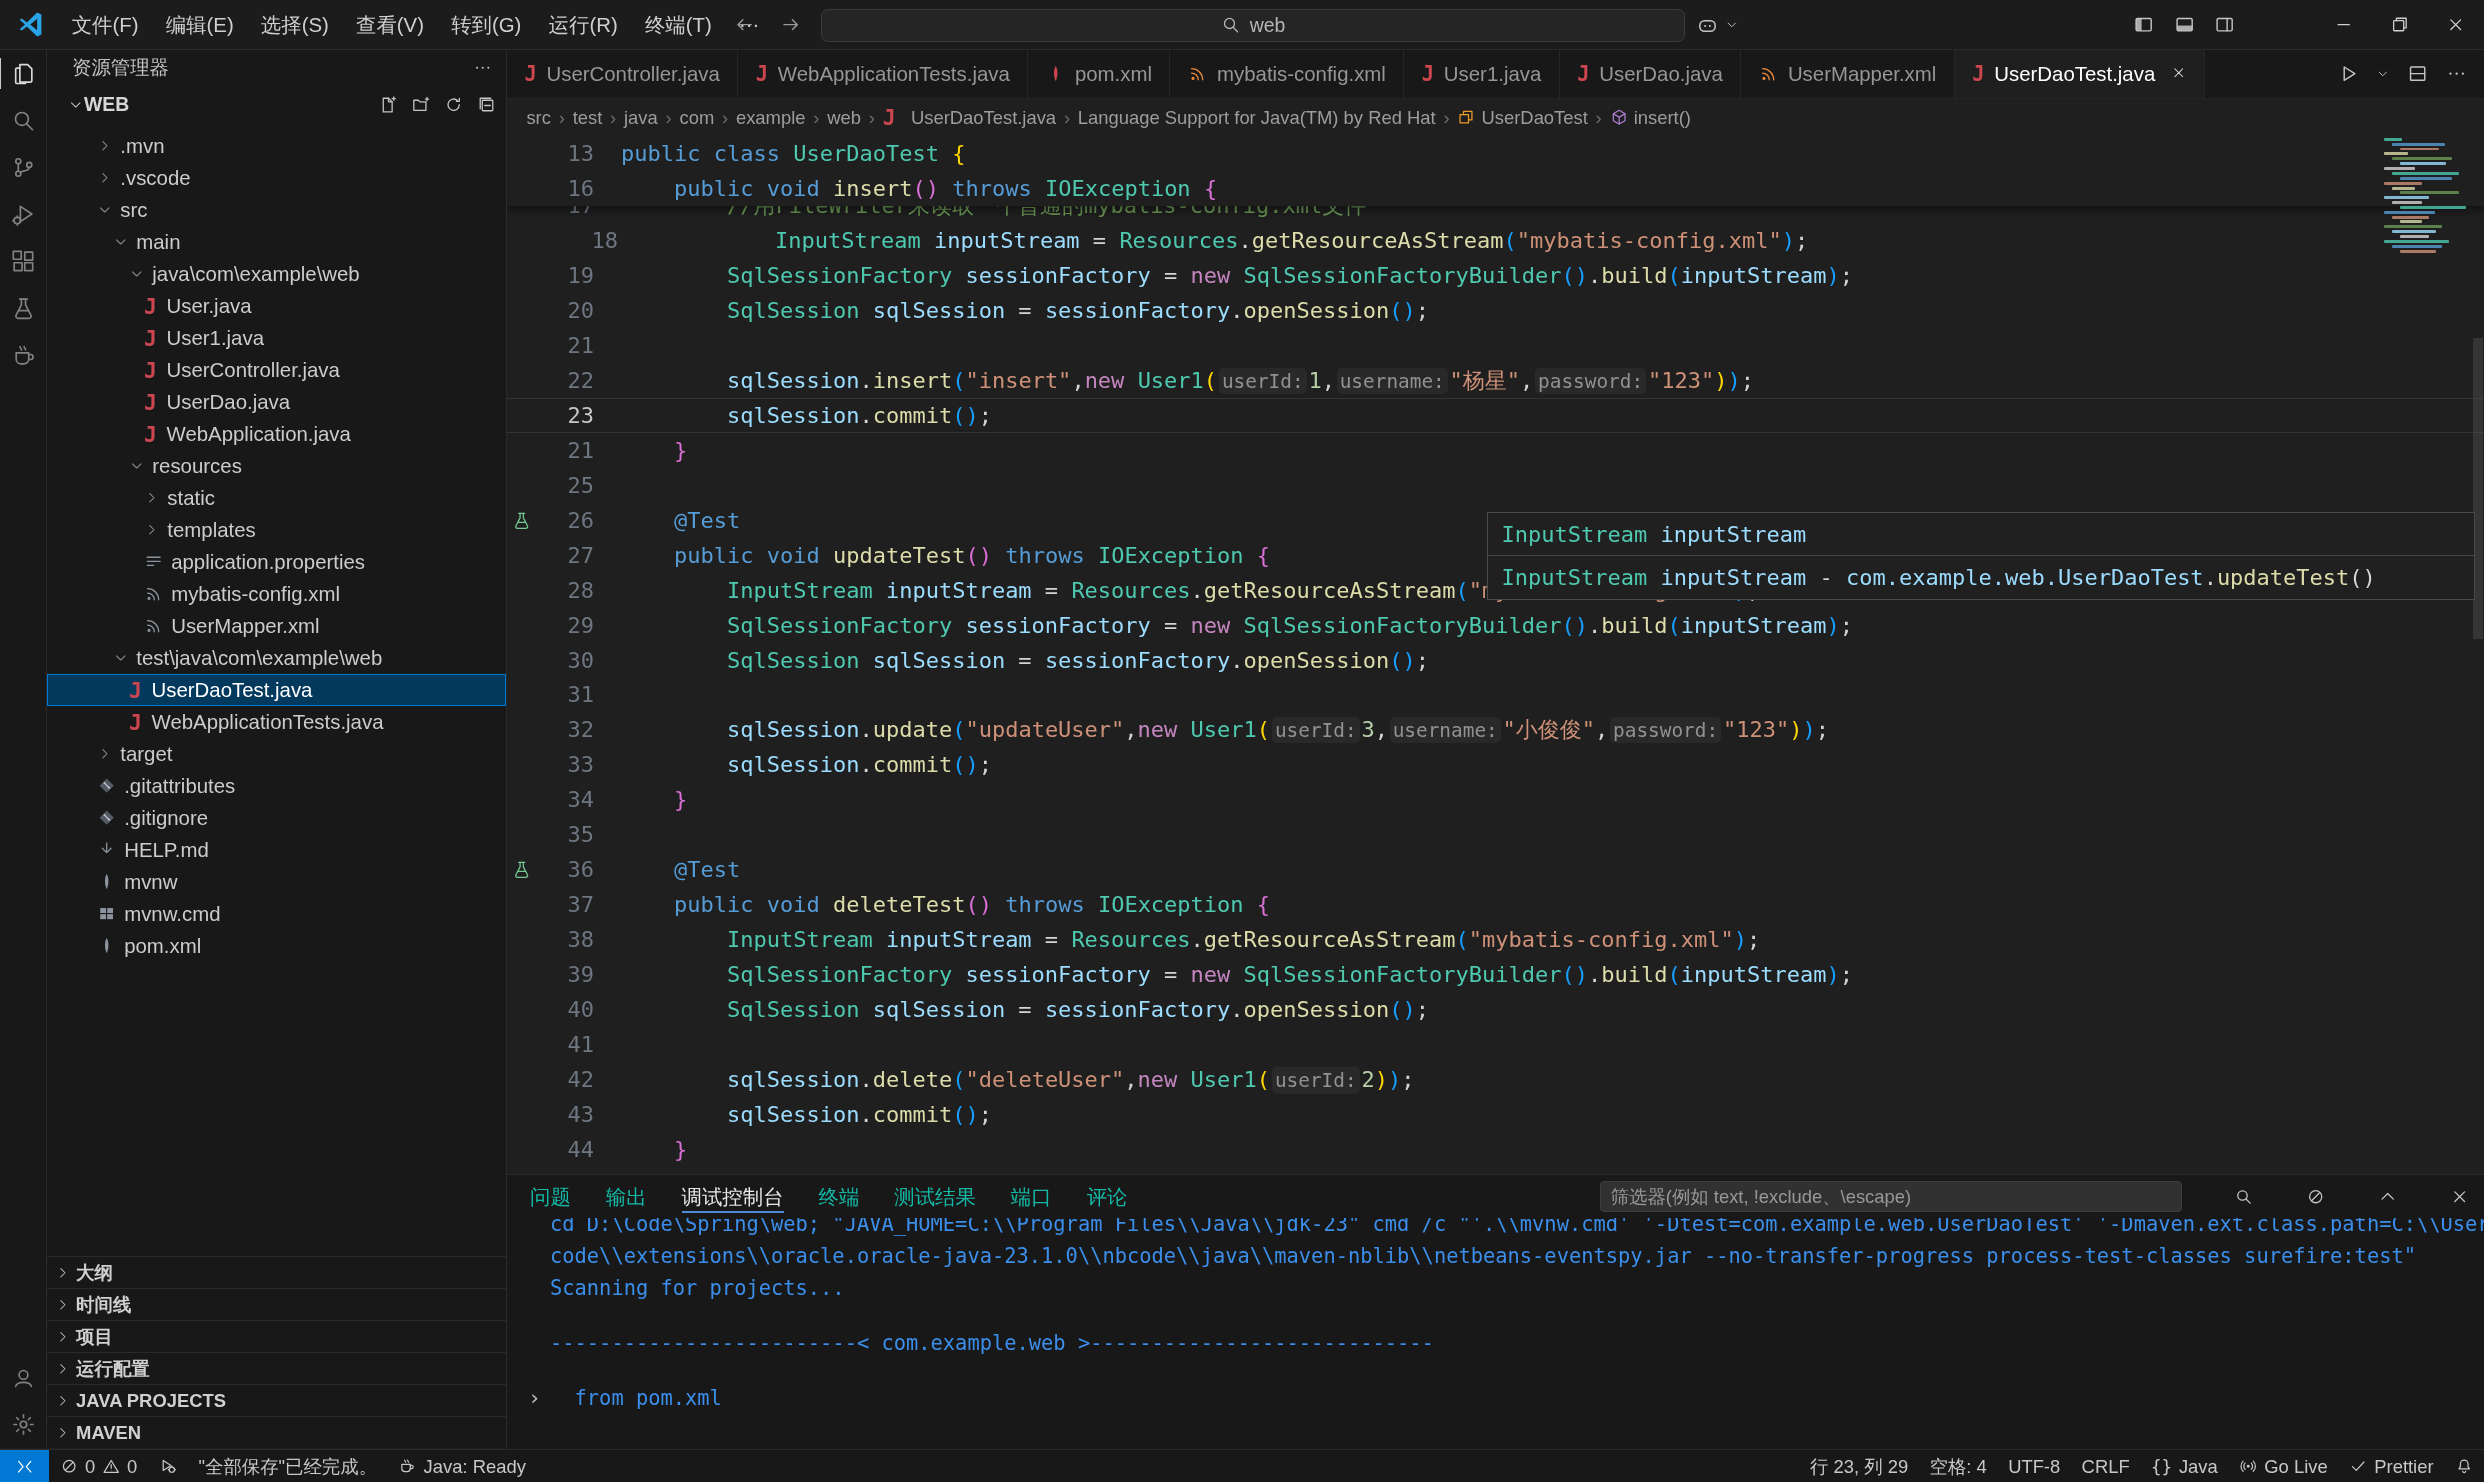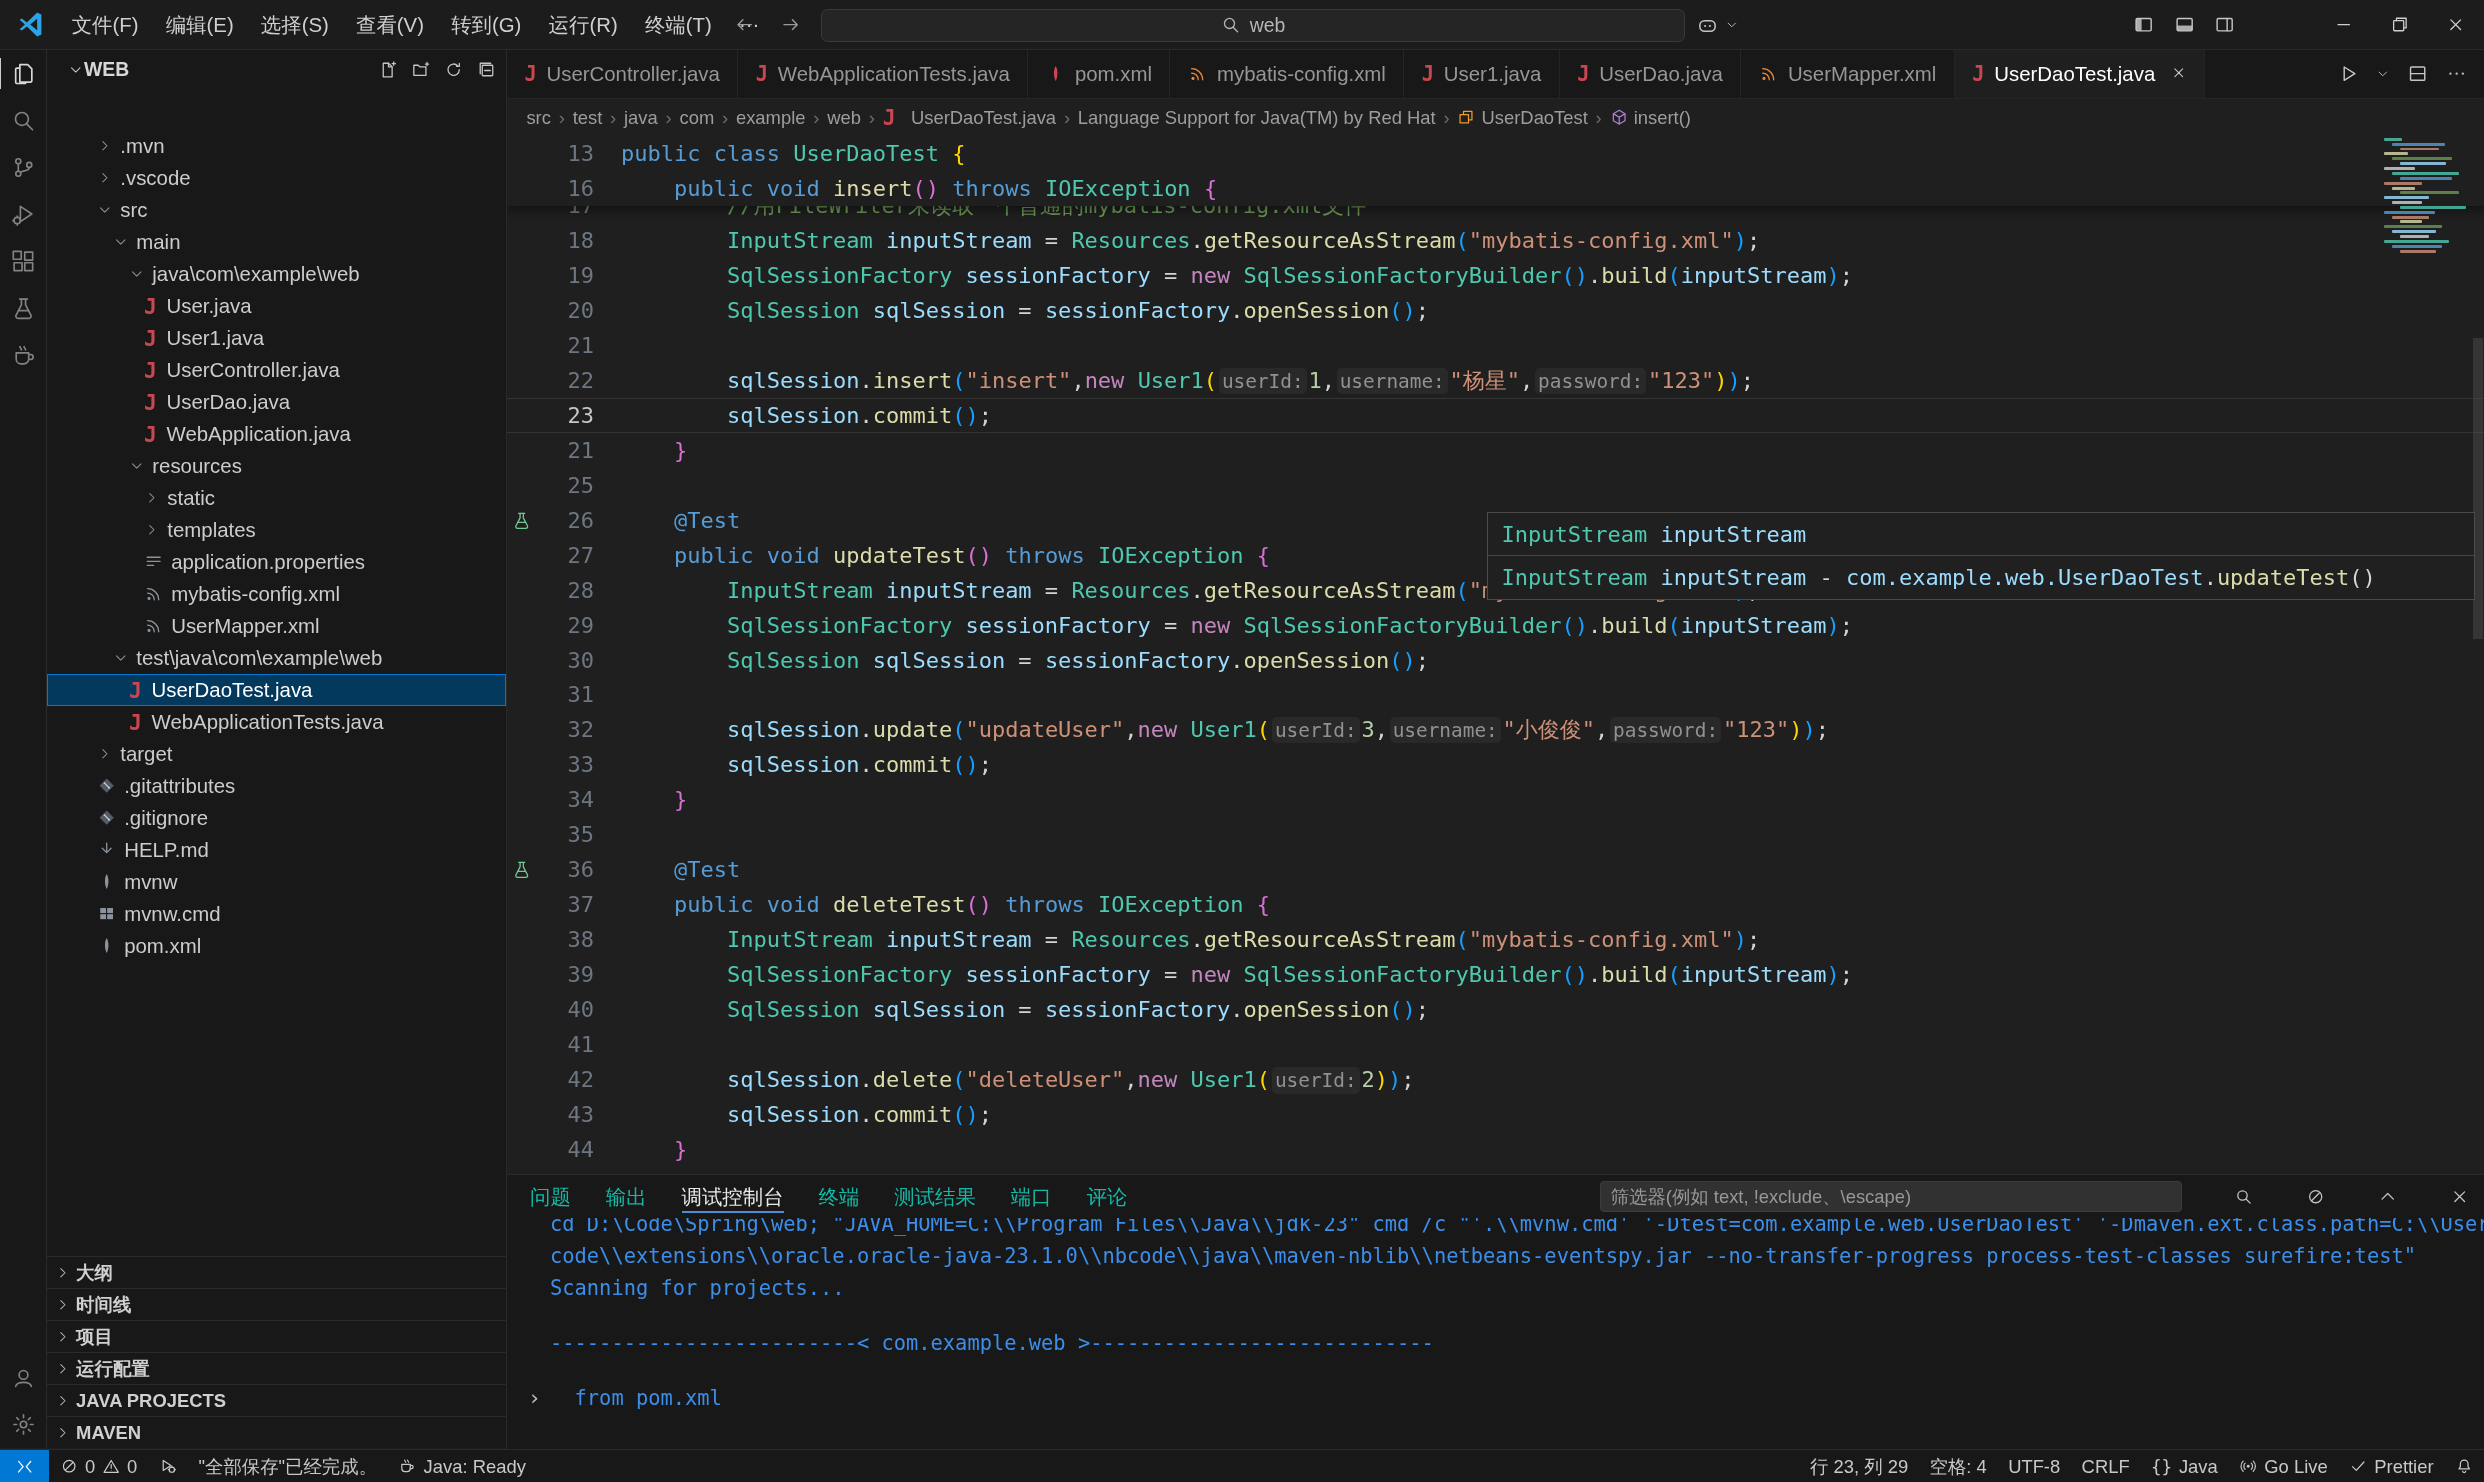--- a/index.html
+++ b/index.html
@@ -298,20 +298,31 @@
             <svg width="25" height="25" viewBox="0 0 24 24" fill="none" stroke="currentColor" stroke-width="1.6" stroke-linecap="round" stroke-linejoin="round">
               <circle cx="12" cy="12" r="3.1"></circle>
               <path d="M12 2.8 V5.4 M12 18.6 V21.2 M2.8 12 H5.4 M18.6 12 H21.2 M5.5 5.5 L7.3 7.3 M16.7 16.7 L18.5 18.5 M18.5 5.5 L16.7 7.3 M7.3 16.7 L5.5 18.5"></path>
             </svg>
           </span>
         </div>
       </div>
     </div>
 
   <div class="sidebar">
+    <div class="sb-header">
+      <span>资源管理器</span>
+      <span class="sp"></span>
+      <span class="ic" id="exp-more">
+          <svg width="19.4" height="19.4" viewBox="0 0 24 24" fill="none" stroke="currentColor" stroke-width="1.6" stroke-linecap="round" stroke-linejoin="round">
+            <circle cx="5" cy="12" r="1.3" fill="currentColor" stroke="none"></circle>
+            <circle cx="12" cy="12" r="1.3" fill="currentColor" stroke="none"></circle>
+            <circle cx="19" cy="12" r="1.3" fill="currentColor" stroke="none"></circle>
+          </svg>
+        </span>
+    </div>
     <div class="sb-section" id="web-section">
       <span class="ic" id="web-chev">
           <svg width="15.5" height="15.5" viewBox="0 0 24 24" fill="none" stroke="currentColor" stroke-width="1.6" stroke-linecap="round" stroke-linejoin="round">
             <path d="M5.5 9 L12 15.5 18.5 9"></path>
           </svg>
         </span>
       <span>WEB</span>
       <span class="sp"></span>
       <span id="web-actions" style="display:flex">
           <span class="ic ">
@@ -726,21 +737,21 @@
       </span>
     </div>
 
   <div class="editor" id="editor">
     <div id="code-lines">
         <div class="code-row" style="top: 52px;">
           <span class="gut"></span>
           <span class="lnum">17</span>
           <span class="ltext"><span class="tk-cm">        //用FileWriter来读取一个普通的mybatis-config.xml文件</span></span>
         </div>
-        <div class="code-row" style="top: 87px;">
+        <div class="code-row" style="top: 87px; gap: 24px;">
           <span class="gut"></span>
           <span class="lnum">18</span>
           <span class="ltext"><span class="tk-p">        </span><span class="tk-ty">InputStream</span><span class="tk-p"> </span><span class="tk-v">inputStream</span><span class="tk-p"> = </span><span class="tk-ty">Resources</span><span class="tk-p">.</span><span class="tk-fn">getResourceAsStream</span><span class="tk-b3">(</span><span class="tk-s">"mybatis-config.xml"</span><span class="tk-b3">)</span><span class="tk-p">;</span></span>
         </div>
         <div class="code-row" style="top: 122px;">
           <span class="gut"></span>
           <span class="lnum">19</span>
           <span class="ltext"><span class="tk-p">        </span><span class="tk-ty">SqlSessionFactory</span><span class="tk-p"> </span><span class="tk-v">sessionFactory</span><span class="tk-p"> = </span><span class="tk-nw">new</span><span class="tk-p"> </span><span class="tk-ty">SqlSessionFactoryBuilder</span><span class="tk-b3">()</span><span class="tk-p">.</span><span class="tk-fn">build</span><span class="tk-b3">(</span><span class="tk-v">inputStream</span><span class="tk-b3">)</span><span class="tk-p">;</span></span>
         </div>
         <div class="code-row" style="top: 157px;">

